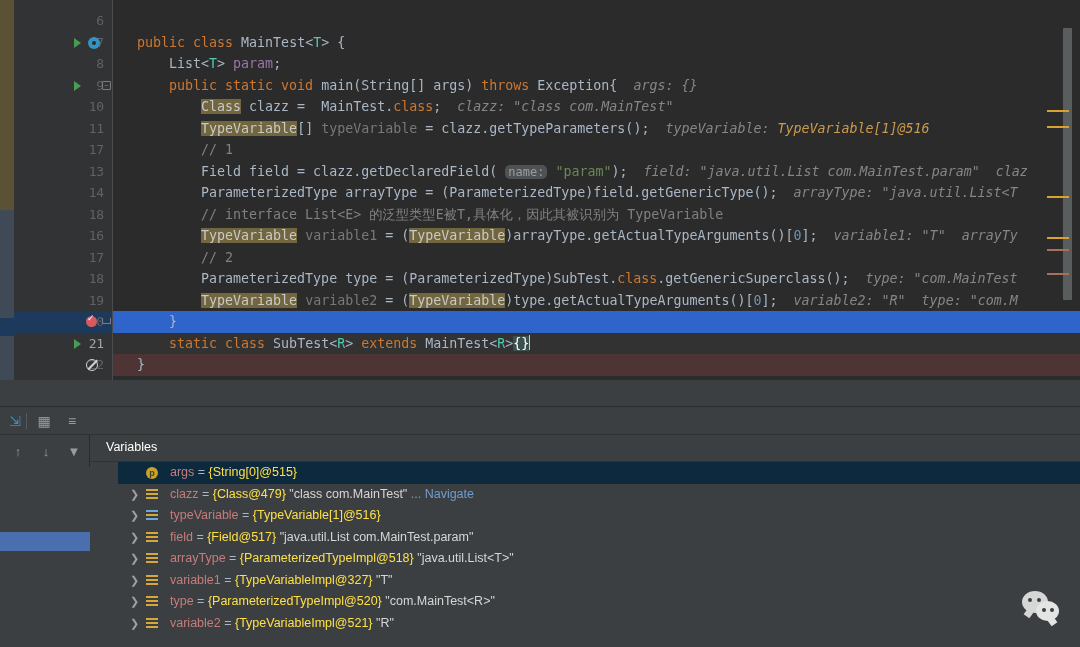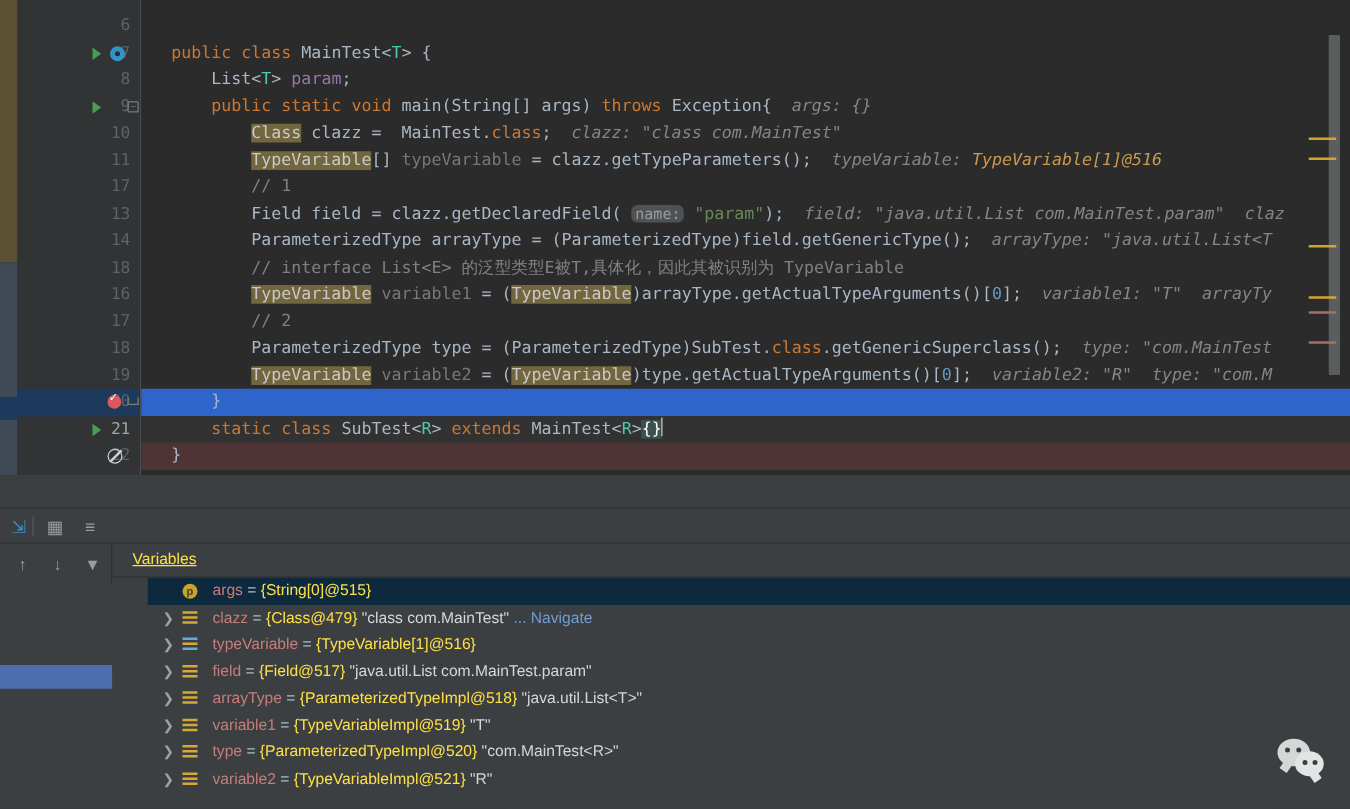--- a/index.html
+++ b/index.html
@@ -170,21 +170,21 @@
   .vars-pane {
     position: absolute; left: 90px; top: 435px; right: 0; height: 212px;
     background: #3c3f41;
   }
   .vars-header {
     position: absolute; left: 0; top: 0; width: 100%; height: 27px;
     border-bottom: 1px solid #323232;
   }
   .vars-header-title {
     position: absolute; left: 16px; top: 5px;
-    font-size: 12.5px; color: #fde047; text-decoration: underline;
+    font-size: 12.5px; color: #ffffff;
   }
   .vars-list {
     position: absolute; left: 28px; top: 27px; right: 0; bottom: 0;
     overflow: hidden;
   }
   .var-row {
     position: relative; height: 21.5px; line-height: 21.5px;
     font-size: 12.5px; white-space: nowrap; padding-left: 32px;
   }
   .var-row.selected { background: #0d293e; }
@@ -375,21 +375,21 @@
           </span><span class="vname">field</span><span class="veq"> = </span><span class="vtype">{Field@517}</span><span class="vval"> "java.util.List com.MainTest.param"</span></div>
         <div class="var-row"><span class="chev">❯</span><span class="vicon vicon-list">
             <i></i>
             <i></i>
             <i></i>
           </span><span class="vname">arrayType</span><span class="veq"> = </span><span class="vtype">{ParameterizedTypeImpl@518}</span><span class="vval"> "java.util.List&lt;T&gt;"</span></div>
         <div class="var-row"><span class="chev">❯</span><span class="vicon vicon-list">
             <i></i>
             <i></i>
             <i></i>
-          </span><span class="vname">variable1</span><span class="veq"> = </span><span class="vtype">{TypeVariableImpl@519}</span><span class="vval"> "T"</span></div>
+          </span><span class="vname">variable1</span><span class="veq"> = </span><span class="vtype">{TypeVariableImpl@327}</span><span class="vval"> "T"</span></div>
         <div class="var-row"><span class="chev">❯</span><span class="vicon vicon-list">
             <i></i>
             <i></i>
             <i></i>
           </span><span class="vname">type</span><span class="veq"> = </span><span class="vtype">{ParameterizedTypeImpl@520}</span><span class="vval"> "com.MainTest&lt;R&gt;"</span></div>
         <div class="var-row"><span class="chev">❯</span><span class="vicon vicon-list">
             <i></i>
             <i></i>
             <i></i>
           </span><span class="vname">variable2</span><span class="veq"> = </span><span class="vtype">{TypeVariableImpl@521}</span><span class="vval"> "R"</span></div>

